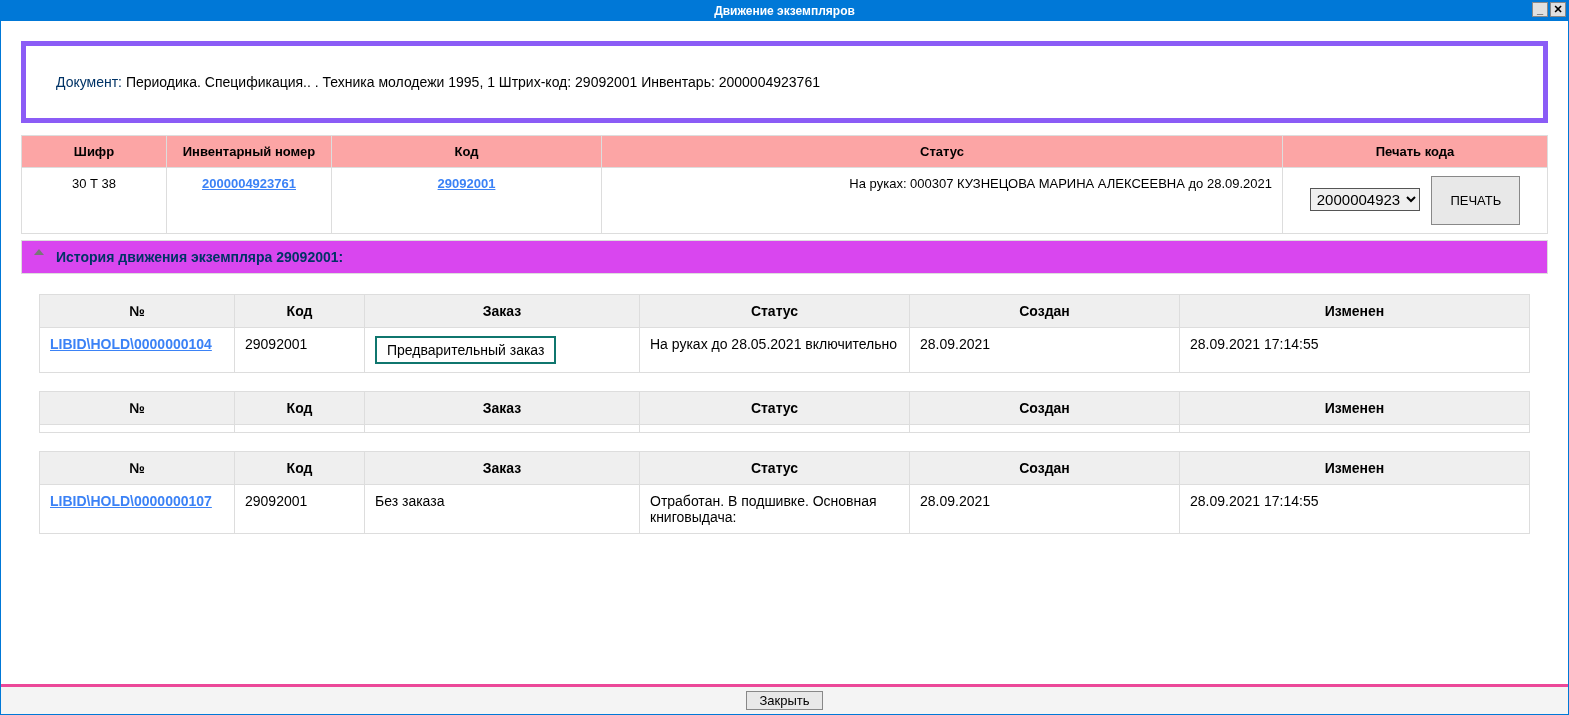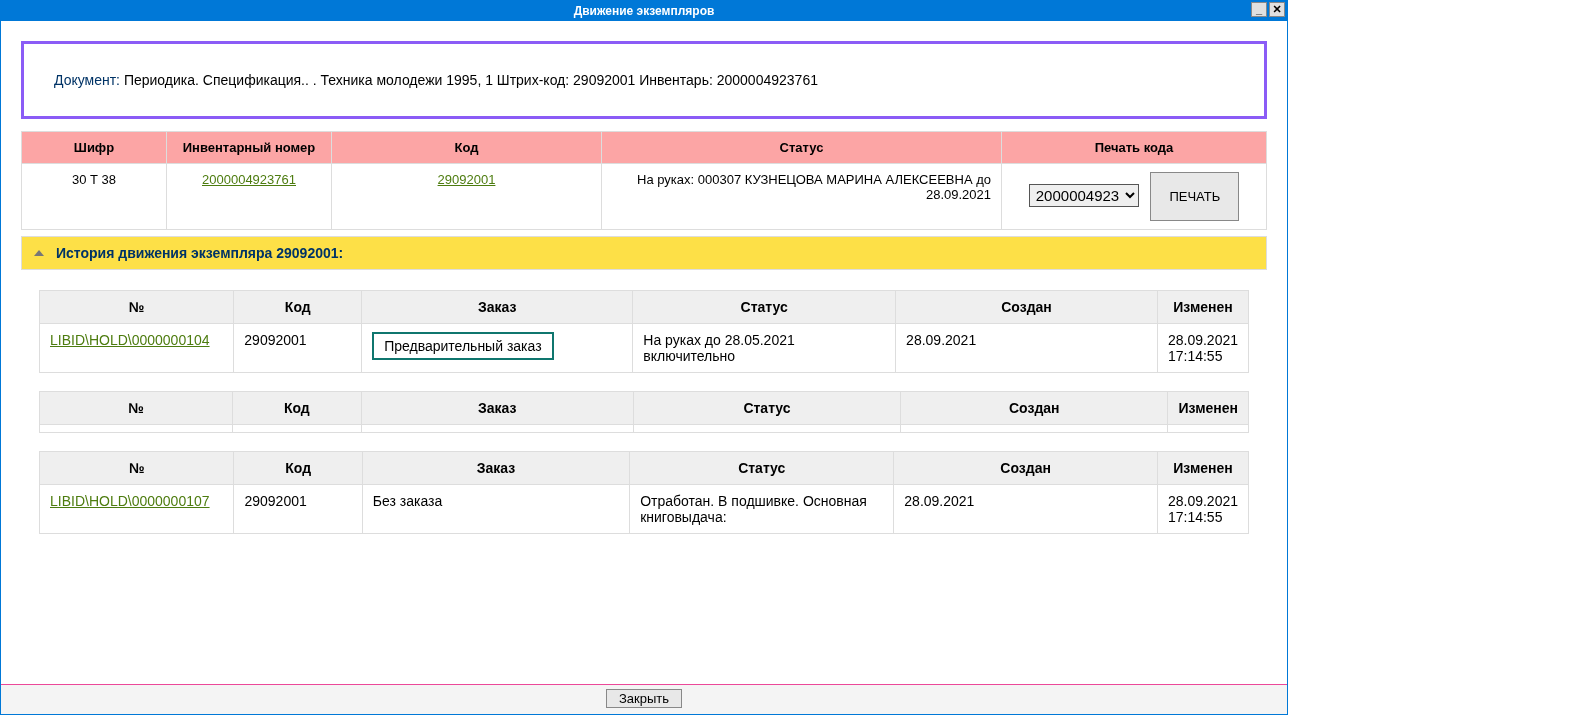--- a/index.html
+++ b/index.html
@@ -5,21 +5,21 @@
   * { box-sizing: border-box; }
   body {
     margin: 0;
     font-family: Arial, Helvetica, sans-serif;
     font-size: 13px;
     background: #fff;
     color: #000;
   }
   .window {
     border: 1px solid #0078d7;
-    width: 1288px;
+    width: 1569px;
     height: 715px;
     position: relative;
     overflow: hidden;
     background: #fff;
   }
   .title-bar {
     background: #0078d7;
     color: #fff;
     font-weight: bold;
     text-align: center;
@@ -54,21 +54,21 @@
     left: 0;
     right: 0;
     bottom: 30px;
     overflow-y: scroll;
     padding: 0;
   }
   .content-inner {
     padding: 20px 20px 10px 20px;
   }
   .doc-box {
-    border: 3px solid #8b5cf6;
+    border: 5px solid #8b5cf6;
     padding: 28px 30px;
     margin-bottom: 12px;
     font-size: 14px;
   }
   .doc-box .label { color: #003366; }
   .tbl {
     width: 100%;
     border-collapse: collapse;
     font-size: 13px;
     table-layout: fixed;
@@ -78,28 +78,28 @@
     padding: 8px 10px;
     text-align: right;
     vertical-align: top;
   }
   .tbl th {
     background: #fca5a5;
     font-weight: bold;
     text-align: center;
   }
   .tbl td.center { text-align: center; }
-  a.link { color: #4d7c0f; text-decoration: underline; cursor: pointer; }
+  a.link { color: #3b82f6; text-decoration: underline; cursor: pointer; font-weight: bold; }
   .accordion-header {
-    background: #fde047;
+    background: #d946ef;
     border: 1px solid #ddd;
     padding: 8px 12px;
     margin-top: 6px;
     display: flex;
-    align-items: center;
+    align-items: flex-start;
     gap: 12px;
     font-size: 14px;
     color: #003366;
     font-weight: bold;
     cursor: pointer;
   }
   .accordion-header .tri {
     width: 0; height: 0;
     border-left: 5px solid transparent;
     border-right: 5px solid transparent;
@@ -120,21 +120,21 @@
     min-width: 170px;
   }
   .empty-row td { height: 8px; padding: 0; border: 1px solid #ddd; }
   .footer {
     position: absolute;
     bottom: 0;
     left: 0;
     right: 0;
     height: 30px;
     background: #f4f4f4;
-    border-top: 1px solid #ec4899;
+    border-top: 3px solid #ec4899;
     text-align: center;
   }
   .footer button {
     margin-top: 4px;
     font-size: 13px;
     padding: 1px 12px;
     cursor: pointer;
     background: #e8e8e8;
     border: 1px solid #888;
   }

